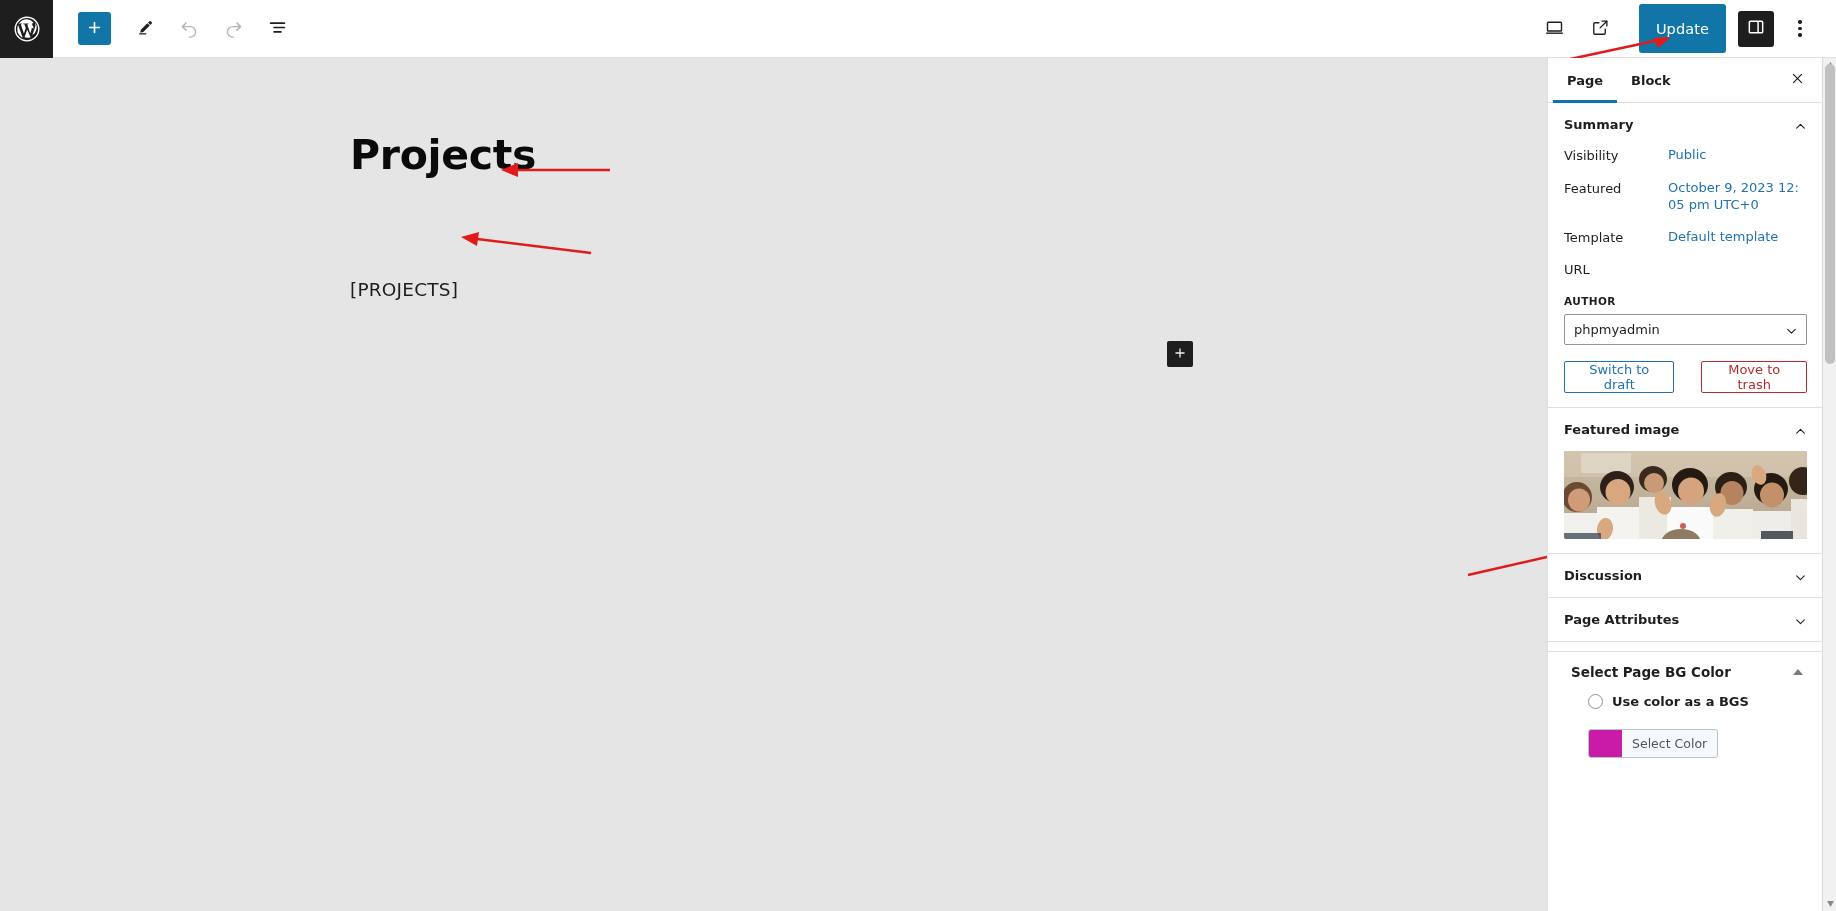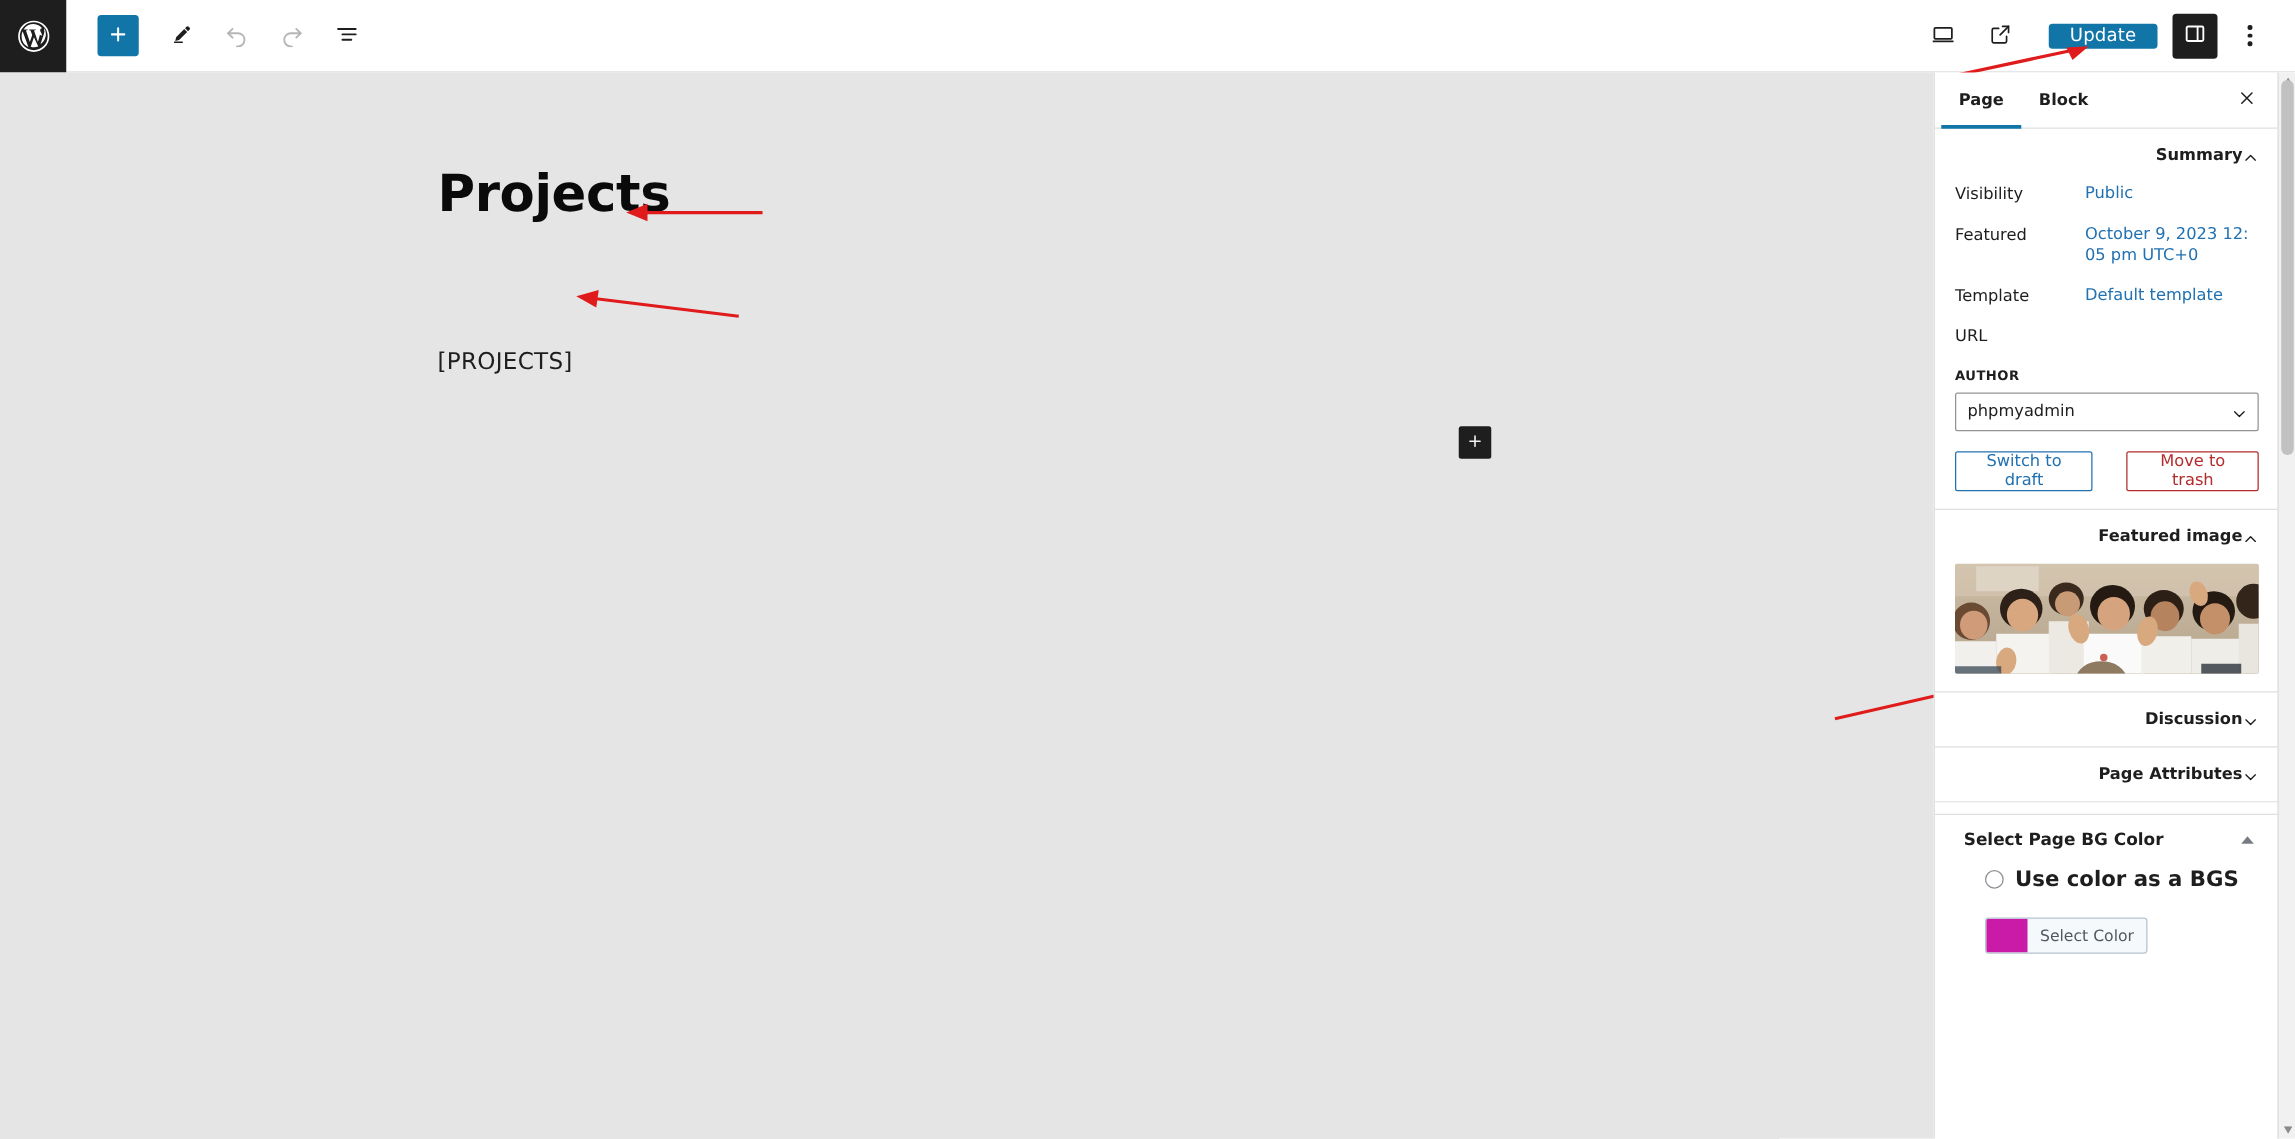--- a/index.html
+++ b/index.html
@@ -30,21 +30,21 @@
   }
   .tb-btn.primary-add {
     width: 33px; height: 33px; background: #1275a8; border-radius: 3px; margin-right: 12px;
   }
   .tb-btn.disabled { opacity: .32; cursor: default; }
   .tb-spacer { flex: 1 1 auto; }
   .tb-right { display: flex; align-items: center; padding-right: 16px; gap: 2px; }
   .update-btn {
     background: #1275a8; color: #fff; border: none; border-radius: 3px;
     font-size: 14.5px; font-family: "DejaVu Sans","Liberation Sans",sans-serif;
-    padding: 0 17px; height: 20px; cursor: pointer; margin: 0 10px 0 14px;
+    padding: 0 17px; height: 49px; cursor: pointer; margin: 0 10px 0 14px;
     letter-spacing: .1px;
   }
   .sidebar-toggle {
     width: 36px; height: 36px; background: #1e1e1e; border-radius: 3px;
     display: flex; align-items: center; justify-content: center; cursor: pointer; border: none;
   }
   .kebab {
     width: 40px; height: 40px; display: flex; flex-direction: column; align-items: center;
     justify-content: center; gap: 3px; cursor: pointer; background: none; border: none;
     margin-left: 4px;
@@ -98,21 +98,21 @@
     height: 3px; background: #1275a8;
   }
   .sb-close {
     position: absolute; right: 12px; top: 50%; transform: translateY(-50%);
     width: 28px; height: 28px; display: flex; align-items: center; justify-content: center;
     cursor: pointer; background: none; border: none;
   }
 
   .panel { border-bottom: 1px solid #e0e0e0; }
   .panel-head {
-    height: 43px; display: flex; align-items: center; justify-content: flex-end;
+    height: 43px; display: flex; align-items: center; justify-content: space-between;
     padding: 0 16px; cursor: pointer;
   }
   .panel-title { font-size: 13px; font-weight: 700; color: #1e1e1e; }
   .chev { width: 13px; height: 13px; color: #1e1e1e; }
 
   .panel-body { padding: 0 16px 14px 16px; }
   .row { display: flex; align-items: flex-start; margin-bottom: 14px; }
   .row:last-child { margin-bottom: 0; }
   .row-label {
     width: 104px; flex: 0 0 104px; font-size: 13px; color: #1e1e1e; line-height: 1.35; padding-top: 1px;
@@ -161,21 +161,21 @@
   }
   .metabox-title { font-size: 13.5px; font-weight: 700; color: #1e1e1e; }
   .tri-up { width: 0; height: 0; border-left: 5px solid transparent; border-right: 5px solid transparent;
             border-bottom: 6px solid #787c82; margin-right: 6px; }
   .mb-body { padding: 0 23px; }
   .radio-row { display: flex; align-items: center; gap: 9px; padding-left: 17px; margin-top: 2px; }
   .radio {
     width: 15px; height: 15px; border-radius: 50%; border: 1px solid #8c8f94;
     background: #fff; cursor: pointer; flex: 0 0 auto;
   }
-  .radio-label { font-size: 17px; font-weight: 700; color: #1e1e1e; }
+  .radio-label { font-size: 13px; font-weight: 700; color: #1e1e1e; }
   .colorpick {
     display: inline-flex; align-items: stretch; margin: 20px 0 0 17px;
     border: 1px solid #b4c4d0; border-radius: 3px; overflow: hidden; cursor: pointer;
     height: 29px; background: #f6f9fb;
   }
   .color-swatch { width: 33px; }
   .color-text {
     display: flex; align-items: center; padding: 0 10px; font-size: 12.5px; color: #50575e;
   }
 

